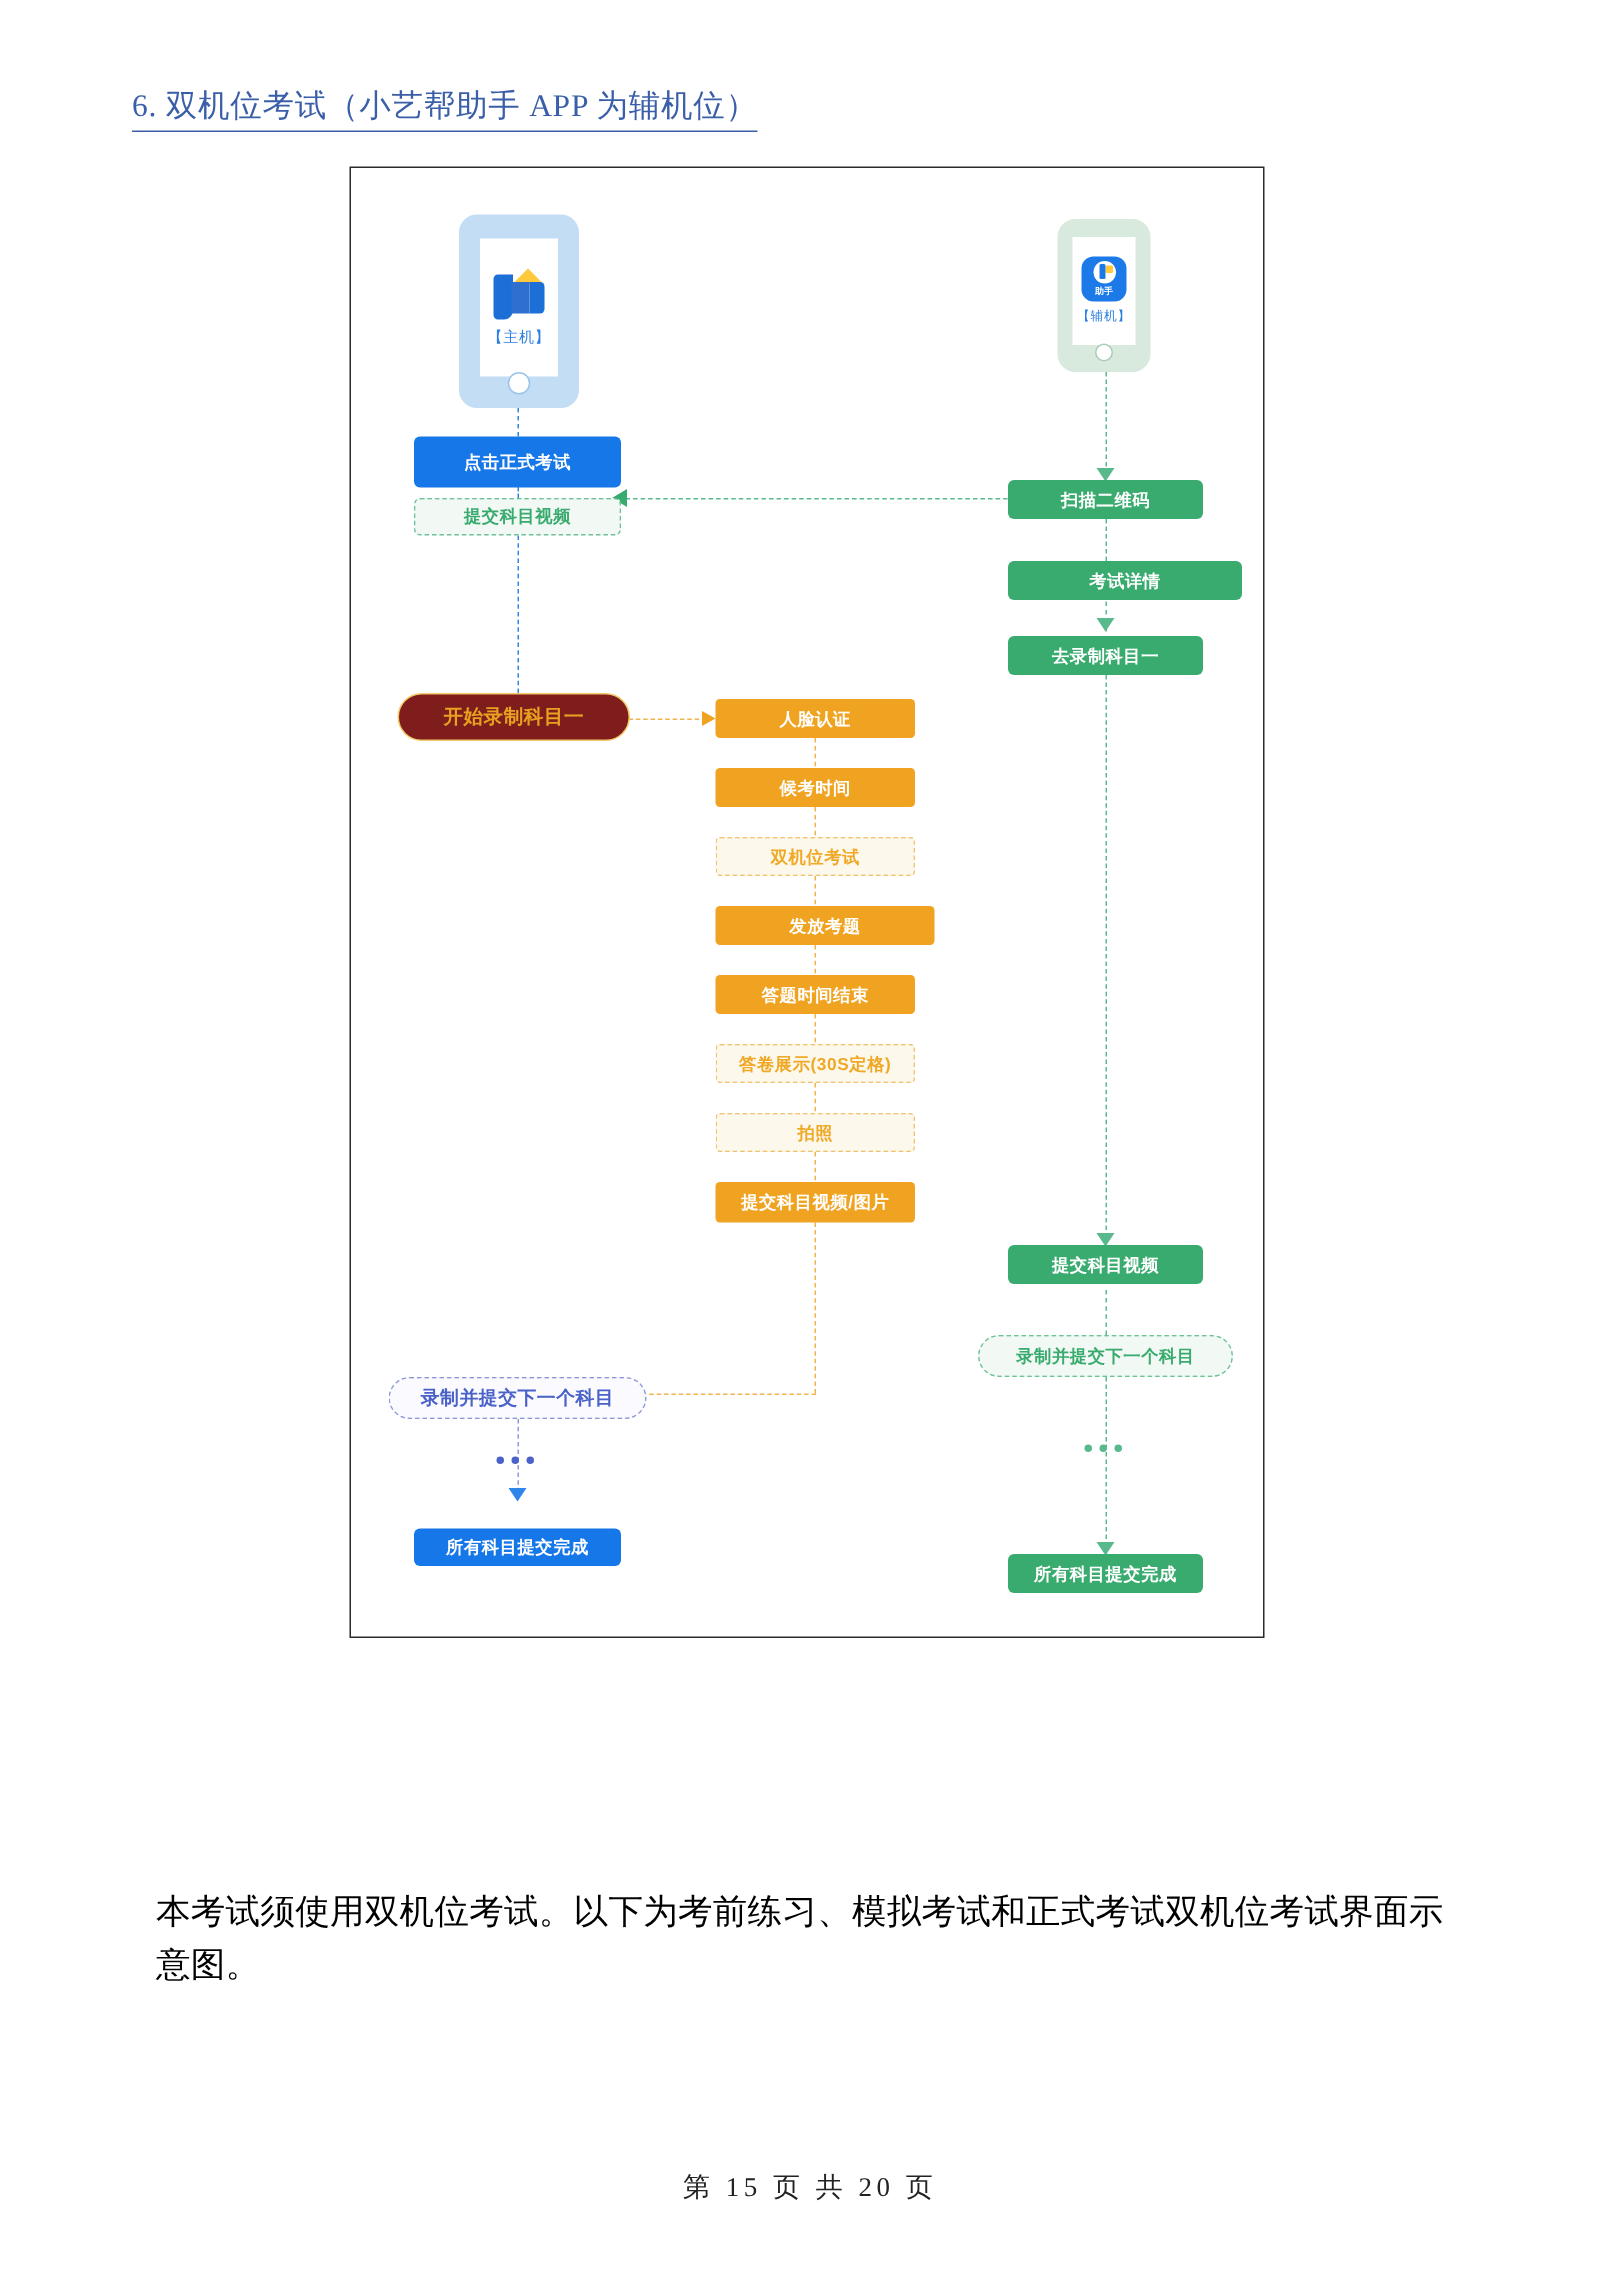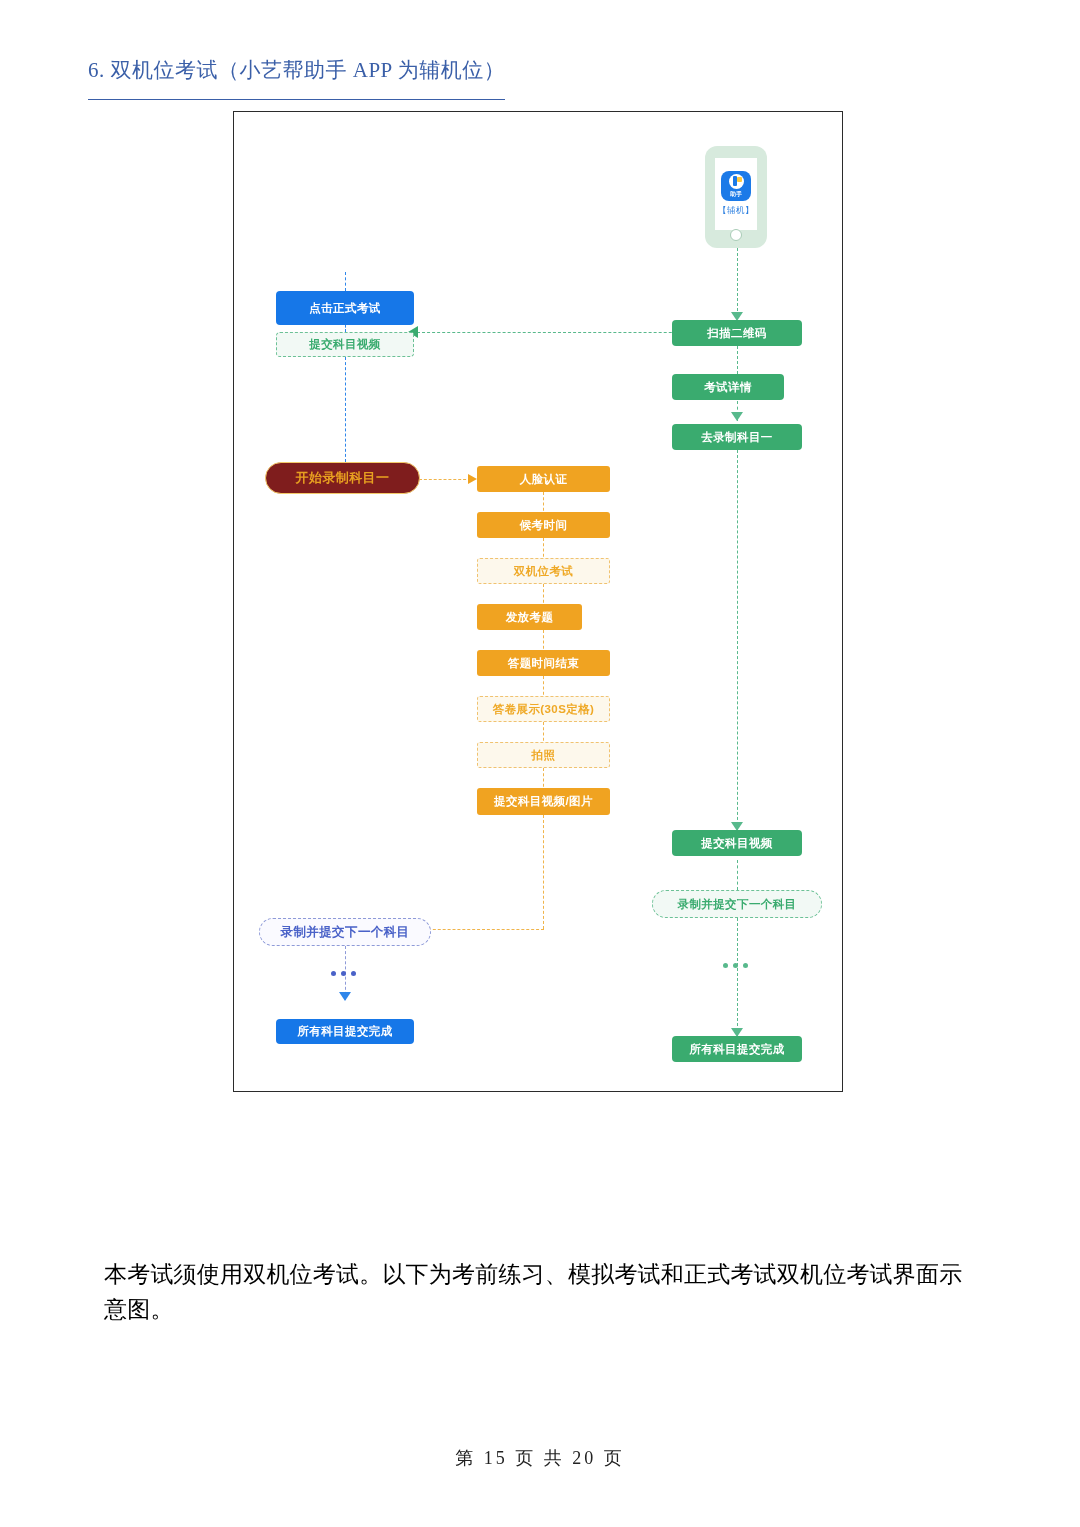--- a/index.html
+++ b/index.html
@@ -6,21 +6,21 @@
   body{
     width:1080px;height:1527px;background:#ffffff;
     font-family:"Liberation Serif","DejaVu Serif",serif;
     position:relative;overflow:hidden;
   }
   
   #heading{
     position:absolute;left:88px;top:56px;
     font-family:"Liberation Serif","DejaVu Serif",serif;
     font-size:21px;color:#3a5fa8;letter-spacing:.5px;
-    border-bottom:1.5px solid #3a5fa8;padding-bottom:15px;
+    border-bottom:1.5px solid #3a5fa8;padding-bottom:3px;
     white-space:nowrap;
     text-align:right;
   }
   
   #diagram{
     position:absolute;left:233px;top:111px;width:608px;height:979px;
     border:1.5px solid #2b2b2b;background:#fff;
     font-family:"Liberation Sans","DejaVu Sans",sans-serif;
   }
   .node{
@@ -108,20 +108,32 @@
     font-family:"Liberation Serif","DejaVu Serif",serif;
   }
 </style>
 </head>
 <body>
 
 <div id="heading">6. 双机位考试（小艺帮助手 APP 为辅机位）</div>
 
 <div id="diagram">
 
+  <div class="phone" id="phone-host">
+    <div class="screen">
+      <div class="logo-host">
+        <div class="b1"></div>
+          <div class="b2"></div>
+          <div class="b3"></div>
+          <div class="b4"></div>
+      </div>
+      <div class="lbl">【主机】</div>
+    </div>
+    <div class="home"></div>
+  </div>
 
   <div class="phone" id="phone-aux">
     <div class="screen">
       <div class="logo-aux">
         <div class="circ"></div>
         <div class="txt">助手</div>
       </div>
       <div class="lbl">【辅机】</div>
     </div>
     <div class="home"></div>
@@ -172,30 +184,30 @@
     <i style="background:#4a62c8;"></i>
       <i style="background:#4a62c8;"></i>
       <i style="background:#4a62c8;"></i>
   </div>
 
   <div class="node n-blue" style="left:42px;top:179px;width:138px;height:34px;">点击正式考试</div>
   <div class="node n-greendash" style="left:42px;top:220px;width:138px;height:25px;">提交科目视频</div>
   <div class="node n-orangepill" style="left:31px;top:350px;width:155px;height:32px;">开始录制科目一</div>
 
   <div class="node n-green" style="left:438px;top:208px;width:130px;height:26px;">扫描二维码</div>
-  <div class="node n-green" style="left:438px;top:262px;width:112px;height:26px;">考试详情</div>
+  <div class="node n-green" style="left:438px;top:262px;width:156px;height:26px;">考试详情</div>
   <div class="node n-green" style="left:438px;top:312px;width:130px;height:26px;">去录制科目一</div>
   <div class="node n-green" style="left:438px;top:718px;width:130px;height:26px;">提交科目视频</div>
   <div class="node n-greenpill" style="left:418px;top:778px;width:170px;height:28px;">录制并提交下一个科目</div>
   <div class="node n-green" style="left:438px;top:924px;width:130px;height:26px;">所有科目提交完成</div>
 
   <div class="node n-orange" style="left:243px;top:354px;width:133px;height:26px;">人脸认证</div>
   <div class="node n-orange" style="left:243px;top:400px;width:133px;height:26px;">候考时间</div>
   <div class="node n-orangedash" style="left:243px;top:446px;width:133px;height:26px;">双机位考试</div>
-  <div class="node n-orange" style="left:243px;top:492px;width:105px;height:26px;">发放考题</div>
+  <div class="node n-orange" style="left:243px;top:492px;width:146px;height:26px;">发放考题</div>
   <div class="node n-orange" style="left:243px;top:538px;width:133px;height:26px;">答题时间结束</div>
   <div class="node n-orangedash" style="left:243px;top:584px;width:133px;height:26px;">答卷展示(30S定格)</div>
   <div class="node n-orangedash" style="left:243px;top:630px;width:133px;height:26px;">拍照</div>
   <div class="node n-orange" style="left:243px;top:676px;width:133px;height:27px;">提交科目视频/图片</div>
 
   <div class="node n-bluepill" style="left:25px;top:806px;width:172px;height:28px;">录制并提交下一个科目</div>
   <div class="node n-blue" style="left:42px;top:907px;width:138px;height:25px;">所有科目提交完成</div>
 
 </div>
 

